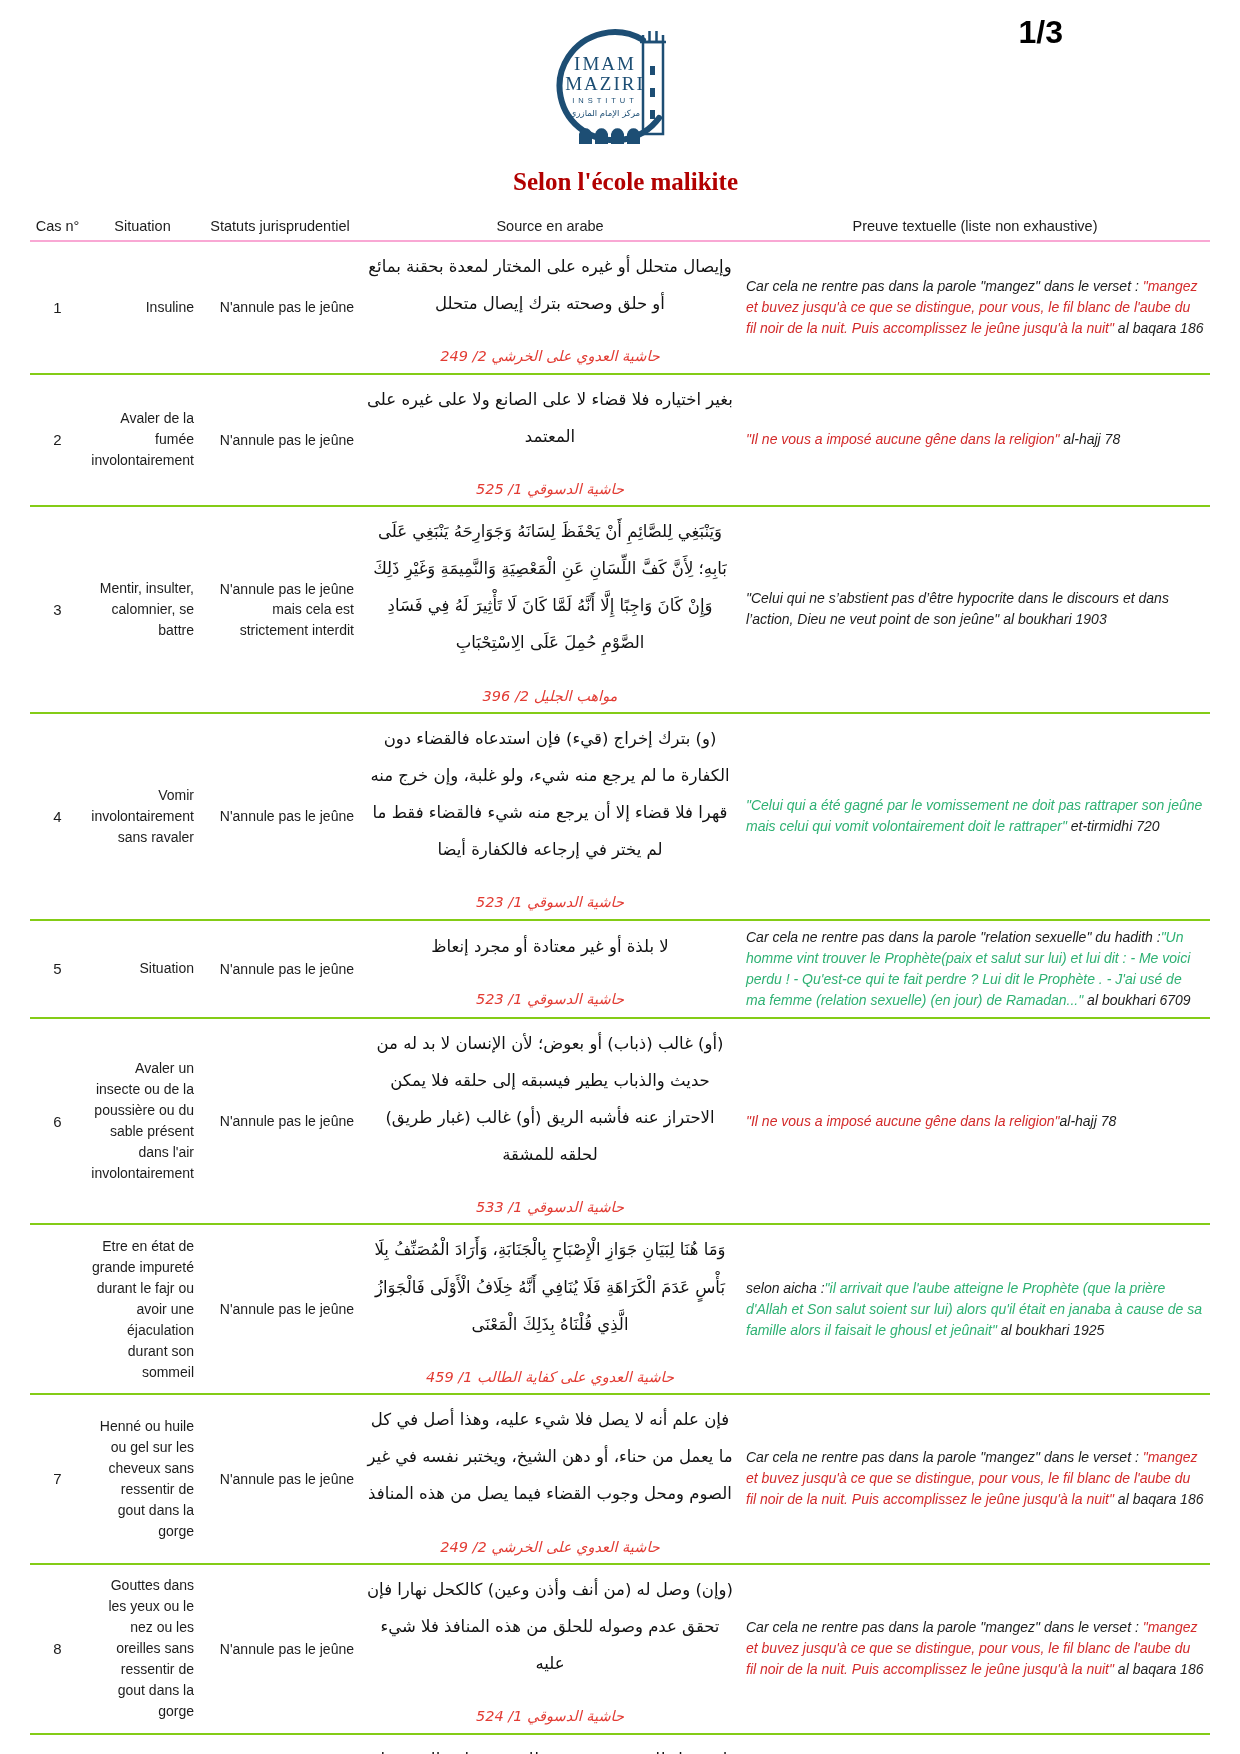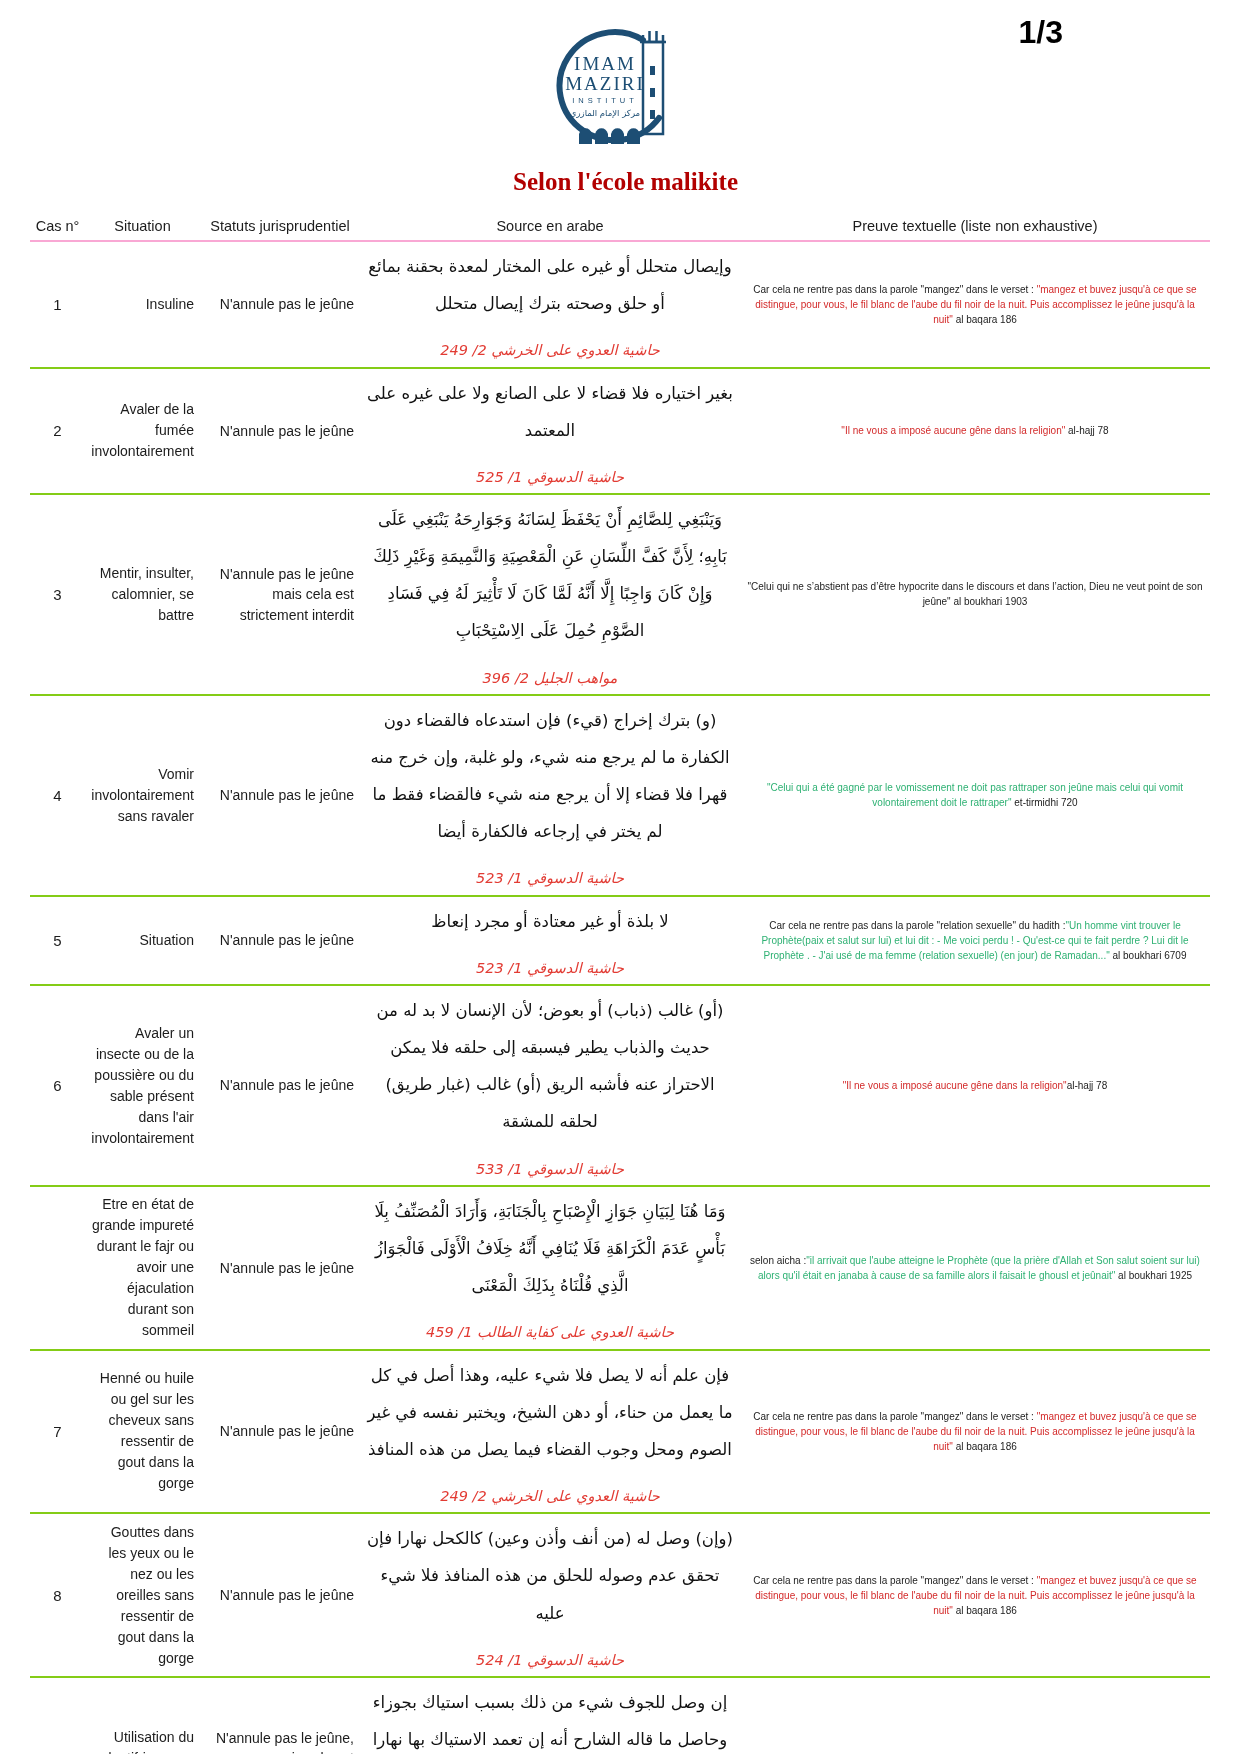--- a/index.html
+++ b/index.html
@@ -64,27 +64,27 @@
   td.cell-source{
     text-align:center;
     direction:rtl;
     font-family:"DejaVu Sans", sans-serif;
     font-size:16.5px;
     line-height:2.25;
     color:#111;
   }
   .source-ref{
     direction:rtl;
-    margin-top:18px;
+    margin-top:24px;
     font-style:italic;
     font-size:14.5px;
     color:#e23b33;
     line-height:1.4;
   }
-  td.cell-preuve{text-align:center;font-size:10px;line-height:1.5;}
+  td.cell-preuve{text-align:left;font-size:14px;line-height:1.5;font-style:italic;}
   .seg-black{color:#1c1c1c;}
   .seg-red{color:#d32a2a;}
   .seg-green{color:#2eb173;}
 </style>
 </head>
 <body>
 
 <div class="page">
 
   <div class="page-number">1/3</div>

